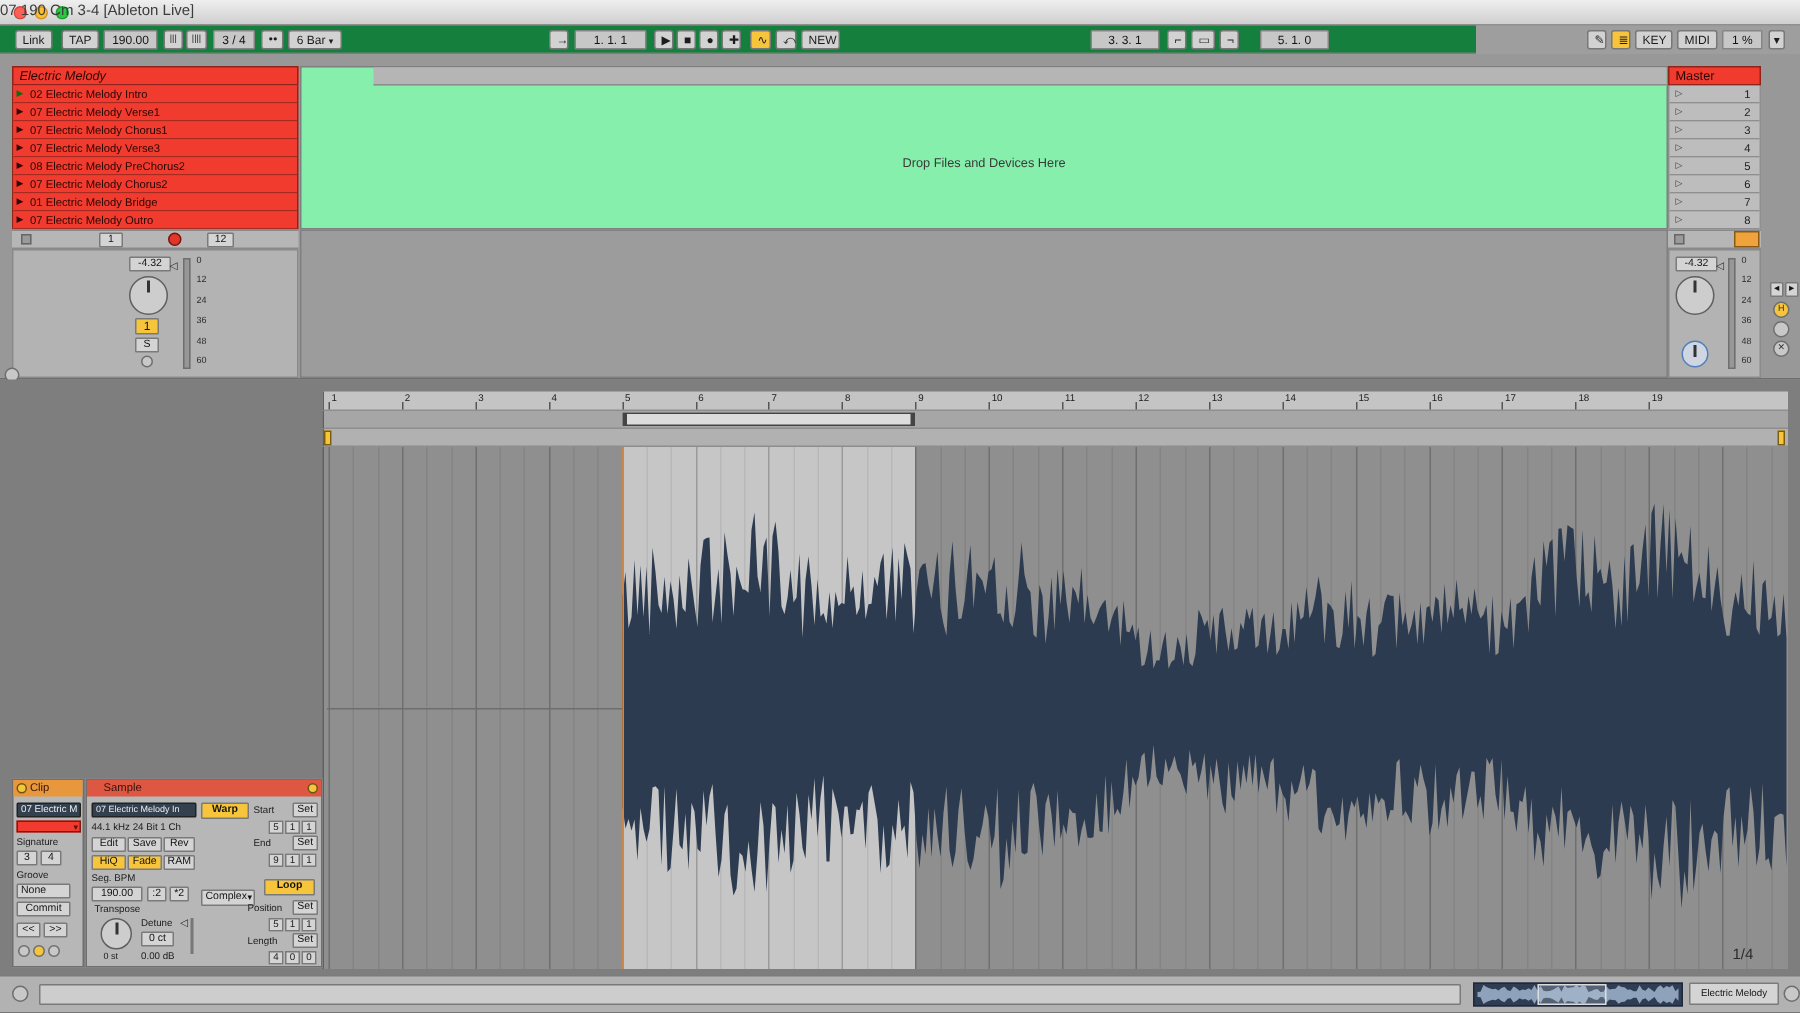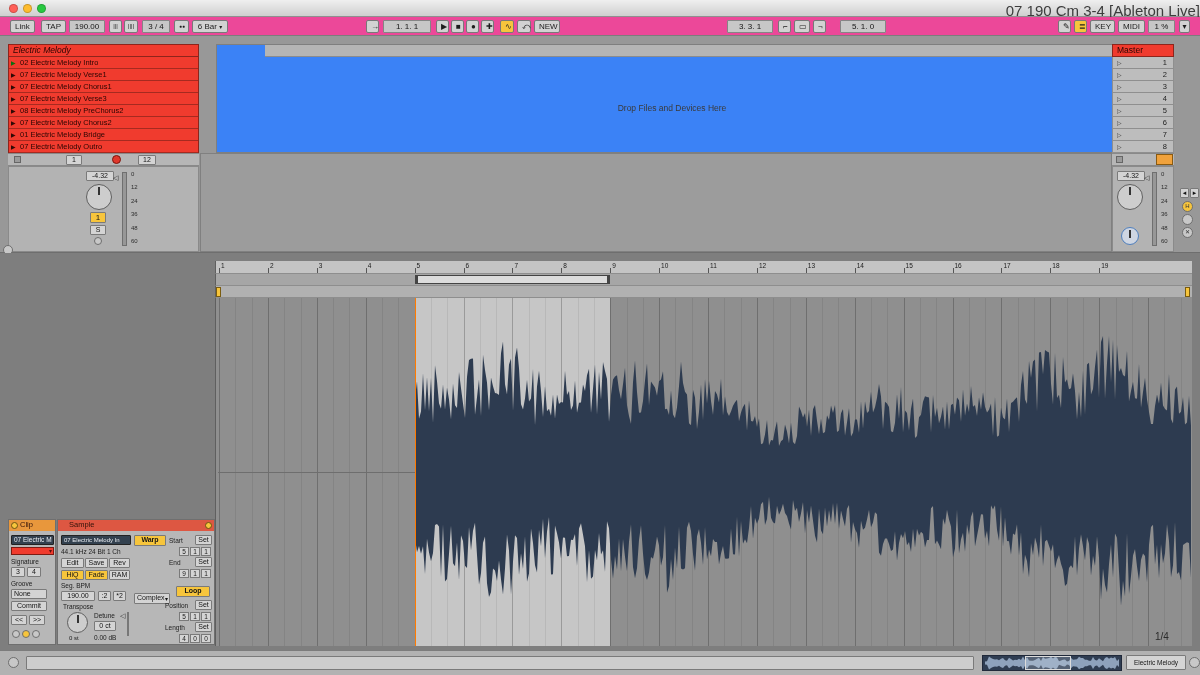--- a/index.html
+++ b/index.html
@@ -4,40 +4,40 @@
 <style>
   html,body{margin:0;padding:0;background:#555;}
   .screen{position:relative;width:1200px;height:675px;background:#9e9e9e;overflow:hidden;
     font-family:"Liberation Sans",sans-serif;color:#1a1a1a;-webkit-font-smoothing:antialiased;}
   .screen *{box-sizing:border-box;}
 
   
   .titlebar{position:absolute;left:0;top:0;width:1200px;height:17px;
     background:linear-gradient(#efefef,#cfcfcf);border-bottom:1px solid #8f8f8f;}
   .tl{position:absolute;top:4px;left:9px;width:9px;height:9px;border-radius:50%;border:1px solid rgba(0,0,0,.2);}
-  .title{position:absolute;left:0;right:0;top:2px;text-align:right;font-size:15px;color:#3c3c3c;}
-
-  
-  .transport{position:absolute;left:0;top:17px;width:1200px;height:19px;background:#ec4899;border-bottom:1px solid #7d7d7d;}
+  .title{position:absolute;left:0;right:0;top:2px;text-align:left;font-size:10px;color:#3c3c3c;}
+
+  
+  .transport{position:absolute;left:0;top:17px;width:984px;height:19px;background:#15803d;border-bottom:1px solid #7d7d7d;}
   .tbtn{position:absolute;top:3px;height:13px;line-height:11px;padding:0 4px;font-size:8px;color:#1c1c1c;
     background:#d2d2d2;border:1px solid #787878;border-radius:2px;text-align:center;white-space:nowrap;}
   .tfield{position:absolute;top:3px;height:13px;line-height:11px;padding:0 3px;font-size:8px;color:#141414;
     background:#c7c7c7;border:1px solid #858585;border-radius:1px;text-align:center;white-space:nowrap;}
   .yellow{background:var(--yellow,#f7c53c)!important;}
   .caret{font-size:6px;}
 
   
   .session{position:absolute;left:0;top:36px;width:1200px;height:217px;background:#989898;border-bottom:1px solid #6e6e6e;}
   .track-header{position:absolute;left:8px;top:44px;width:191px;height:13px;background:var(--clipred,#f03b2e);
     border:1px solid #8e241b;font-style:italic;font-size:8.5px;line-height:11px;color:#2a0603;padding-left:4px;}
   .clip-row{height:12px;background:var(--clipred,#f03b2e);border-bottom:1px solid #a62a20;display:flex;align-items:center;}
   .clip-play{width:9px;font-size:6px;color:#2f0a05;margin-left:2px;line-height:12px;}
   .clip-play.playing{color:#0d6e10;}
   .clip-label{font-size:7.5px;color:#2a0603;white-space:nowrap;overflow:hidden;}
-  .drop-area{position:absolute;left:216px;top:44px;width:912px;height:109px;background:#3b82f6;border:1px solid #7f7f7f;padding-left:48px;}
+  .drop-area{position:absolute;left:200px;top:44px;width:912px;height:109px;background:#86efac;border:1px solid #7f7f7f;padding-left:48px;}
   .drop-top{height:12px;background:#b5b5b5;border-bottom:1px solid #8c8c8c;}
   .drop-hint{position:absolute;left:0;right:0;top:58px;text-align:center;font-size:8.5px;color:#3a3a3a;}
   .lower-grid{position:absolute;left:200px;top:153px;width:912px;height:99px;background:#9c9c9c;border:1px solid #808080;}
   .master-header{position:absolute;left:1112px;top:44px;width:62px;height:13px;background:var(--clipred,#f03b2e);
     border:1px solid #8e241b;font-size:8.5px;line-height:11px;color:#2a0603;padding-left:4px;}
   .scene-row{height:12px;background:#bdbdbd;border-bottom:1px solid #8f8f8f;position:relative;}
   .scene-play{position:absolute;left:4px;top:2px;font-size:6px;color:#3a3a3a;line-height:8px;}
   .scene-num{position:absolute;right:6px;top:1px;font-size:7.5px;color:#222;}
   .strip{position:absolute;background:#b6b6b6;border-top:1px solid #898989;border-bottom:1px solid #898989;}
   .f{position:absolute;background:#d4d4d4;border:1px solid #7a7a7a;font-size:7px;line-height:8px;text-align:center;color:#141414;border-radius:1px;}

